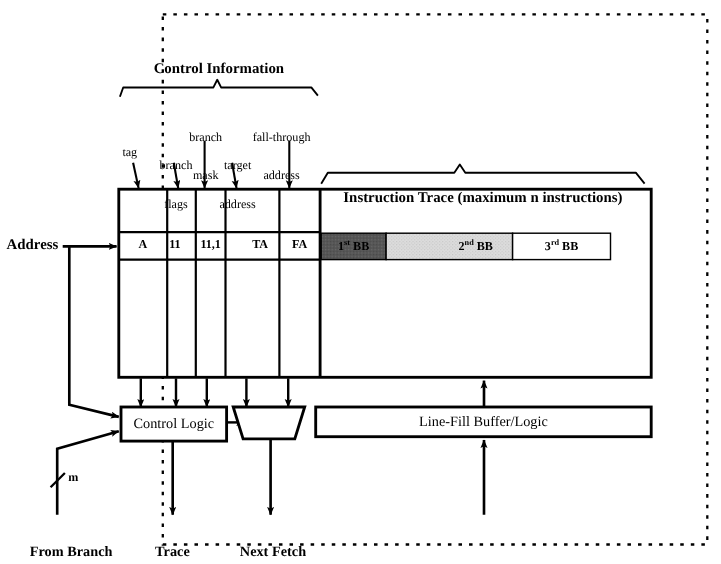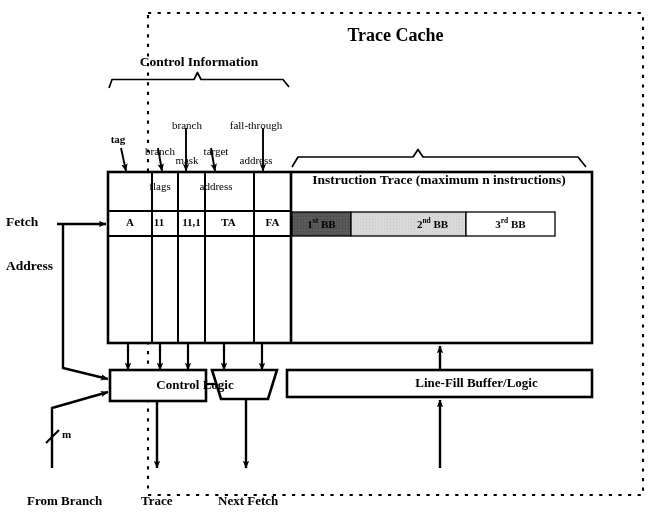--- a/index.html
+++ b/index.html
@@ -7,21 +7,21 @@
        font-family:"Liberation Serif", serif;color:#000;}
   .stage{position:absolute;left:0;top:0;width:655px;height:513px;}
   svg.layer{position:absolute;left:0;top:0;width:655px;height:513px;overflow:visible;}
   .lbl{position:absolute;white-space:pre;line-height:1.08;}
   .ctr{text-align:center;}
   .title{font-size:18px;font-weight:bold;}
   .sec{font-size:13.5px;font-weight:bold;}
   .small{font-size:11px;font-weight:normal;}
   .cell{font-size:11px;font-weight:bold;}
   .bb{font-size:11px;font-weight:bold;}
-  .box{font-size:13px;font-weight:bold;padding-left:37px;}
+  .box{font-size:13px;font-weight:normal;}
   .side{font-size:13.5px;font-weight:bold;}
   .bot{font-size:13px;font-weight:bold;}
   .mlab{font-size:11px;font-weight:bold;}
   sup{font-size:0.68em;vertical-align:super;}
 </style>
 </head>
 <body>
 
 <div class="stage">
 
@@ -92,27 +92,26 @@
 
     <line x1="440" y1="370" x2="440" y2="346" stroke="#000" stroke-width="2.4" marker-end="url(#ah)"></line>
 
     <line x1="440" y1="468" x2="440" y2="400" stroke="#000" stroke-width="2.4" marker-end="url(#ah)"></line>
 
     <line x1="157" y1="401" x2="157" y2="468" stroke="#000" stroke-width="2.4" marker-end="url(#ah)"></line>
 
     <line x1="246" y1="399" x2="246" y2="468" stroke="#000" stroke-width="2.4" marker-end="url(#ah)"></line>
   </svg>
 
-  <div class="lbl title ctr" style="left:148px;top:26px;width:495px;">Trace Cache</div>
 
   <div class="lbl sec ctr" style="left:108px;top:55px;width:182px;">Control Information</div>
 
   <div class="lbl sec ctr" style="left:292px;top:126px;width:294px;margin-top:47px;">Instruction Trace (maximum n instructions)</div>
 
-  <div class="lbl small ctr" style="left:102px;top:134px;width:32px;font-weight:bold;">tag</div>
+  <div class="lbl small ctr" style="left:102px;top:134px;width:32px;">tag</div>
 
   <div class="lbl small ctr" style="left:135px;top:122px;width:50px;">
     <div>branch</div>
     <div>flags</div>
   </div>
 
   <div class="lbl small ctr" style="left:162px;top:96px;width:50px;">
     <div>branch</div>
     <div>mask</div>
   </div>
@@ -123,35 +122,34 @@
   </div>
 
   <div class="lbl small ctr" style="left:224px;top:96px;width:64px;">
     <div>fall-through</div>
     <div>address</div>
   </div>
 
   <div class="lbl cell ctr" style="left:108px;top:217px;width:44px;">A</div>
   <div class="lbl cell ctr" style="left:152px;top:217px;width:14px;">11</div>
   <div class="lbl cell ctr" style="left:178px;top:217px;width:27px;">11,1</div>
-  <div class="lbl cell ctr" style="left:205px;top:217px;width:47px;">TA</div>
+  <div class="lbl cell ctr" style="left:205px;top:217px;width:63px;">TA</div>
   <div class="lbl cell ctr" style="left:254px;top:217px;width:37px;">FA</div>
 
   <div class="lbl bb ctr" style="left:292px;top:217px;width:59px;"><span>1</span><sup>st</sup><span> BB</span></div>
 
   <div class="lbl bb ctr" style="left:351px;top:217px;width:115px;margin-left:24px;"><span>2</span><sup>nd</sup><span> BB</span></div>
 
   <div class="lbl bb ctr" style="left:466px;top:217px;width:89px;"><span>3</span><sup>rd</sup><span> BB</span></div>
 
   <div class="lbl box ctr" style="left:110px;top:378px;width:96px;">Control Logic</div>
 
   <div class="lbl box ctr" style="left:287px;top:376px;width:305px;">Line-Fill Buffer/Logic</div>
 
   <div class="lbl side" style="left:6px;top:186px;width:100px;">
-    <div>Fetch</div>
     <div>Address</div>
   </div>
 
   <div class="lbl mlab" style="left:62px;top:429px;">m</div>
 
   <div class="lbl bot" style="left:27px;top:466px;width:120px;">
     <div>From Branch</div>
     
   </div>
 

